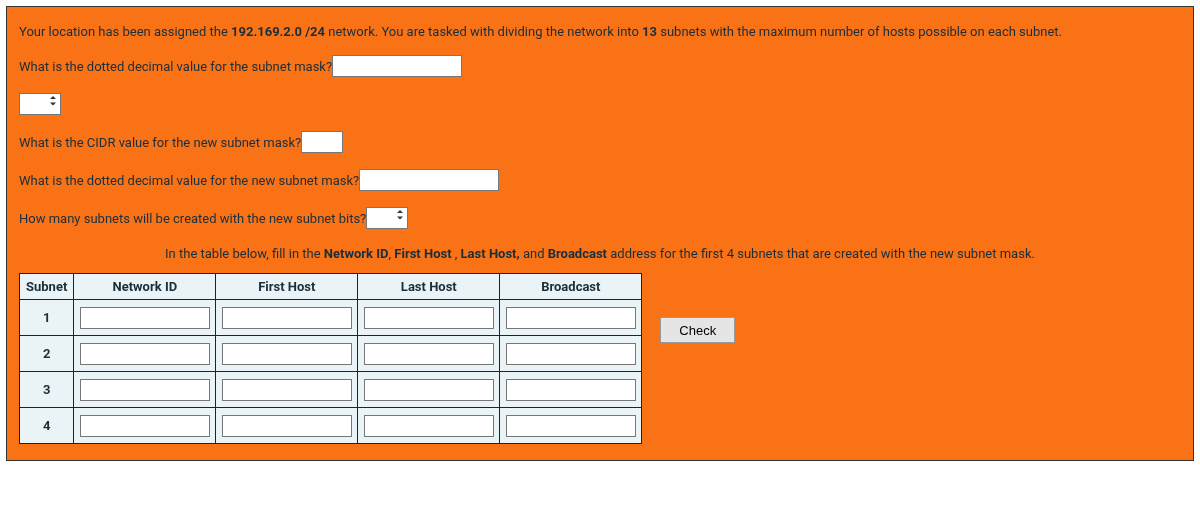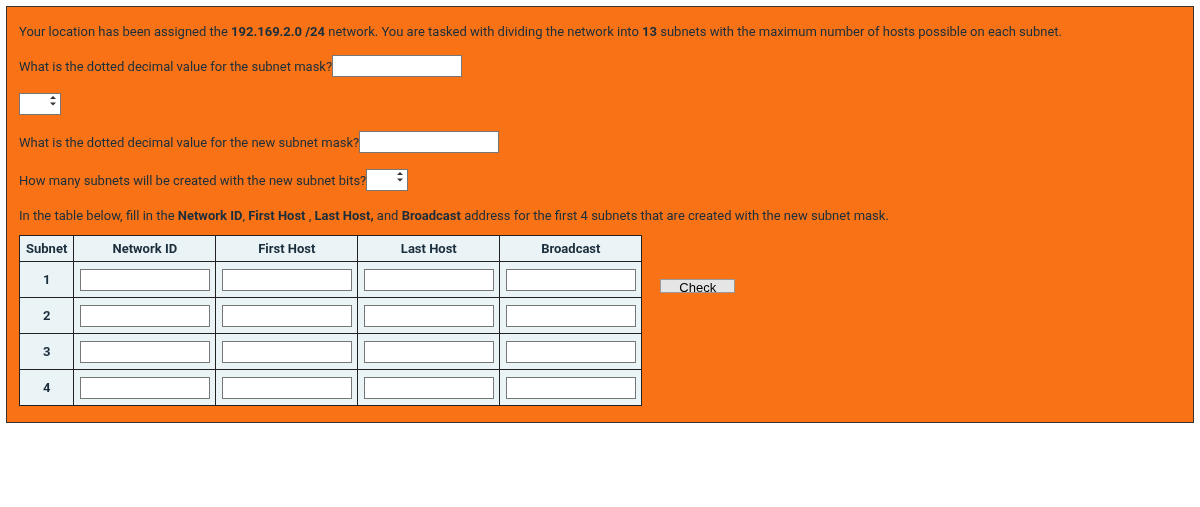--- a/index.html
+++ b/index.html
@@ -72,20 +72,21 @@
       transform: translateY(-8px);
       width: 0; height: 0;
       border-left: 3px solid transparent;
       border-right: 3px solid transparent;
       border-bottom: 3px solid #333;
       pointer-events: none;
     }
     .instruction {
       margin-bottom: 10px;
       line-height: 1.4;
+      text-align: center;
     }
     .instruction b { font-weight: 700; }
     .tbl-row { display: flex; align-items: flex-start; }
     table {
       border-collapse: collapse;
       background: #eaf3f6;
     }
     th, td {
       border: 1px solid #222;
       text-align: center;
@@ -104,21 +105,21 @@
       height: 22px;
       border: 1px solid #777;
       background: #fff;
     }
     th.col-subnet { width: 48px; }
     th.col-data { width: 142px; }
     td.subnet-num { font-weight: 700; font-size: 13px; padding: 10px 0;}
     .check-btn {
       margin-left: 18px;
       margin-top: 44px;
-      height: 14px;
+      height: 26px;
       padding: 0 18px;
       background: #e5e5e5;
       border: 1px solid #999;
       font-size: 13px;
       cursor: pointer;
     }
   </style>
 </head>
 <body>
 
@@ -132,20 +133,24 @@
     <label>What is the dotted decimal value for the subnet mask?</label>
     <input type="text" class="w-wide" style="">
   </div>
 
   <div class="row">
     <span class="select-wrap">
       <select><option></option></select>
     </span>
   </div>
 
+  <div class="row">
+    <label>What is the CIDR value for the new subnet mask?</label>
+    <input type="text" class="w-sm" style="">
+  </div>
 
   <div class="row">
     <label>What is the dotted decimal value for the new subnet mask?</label>
     <input type="text" class="w-med" style="">
   </div>
 
   <div class="row">
     <label>How many subnets will be created with the new subnet bits?</label>
     <span class="select-wrap">
       <select><option></option></select>

